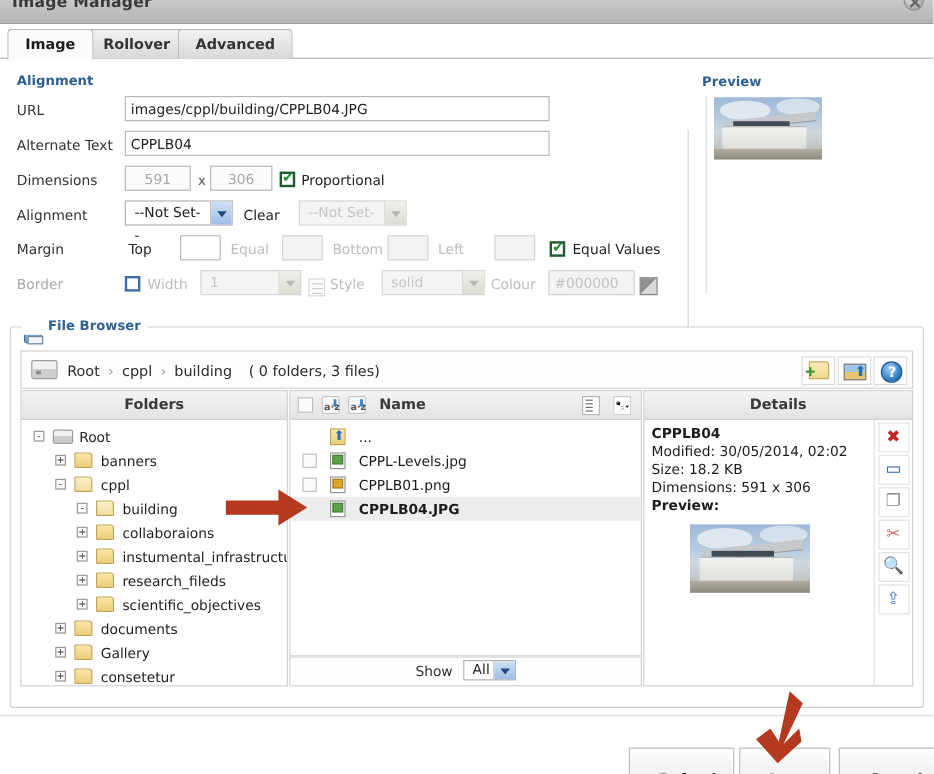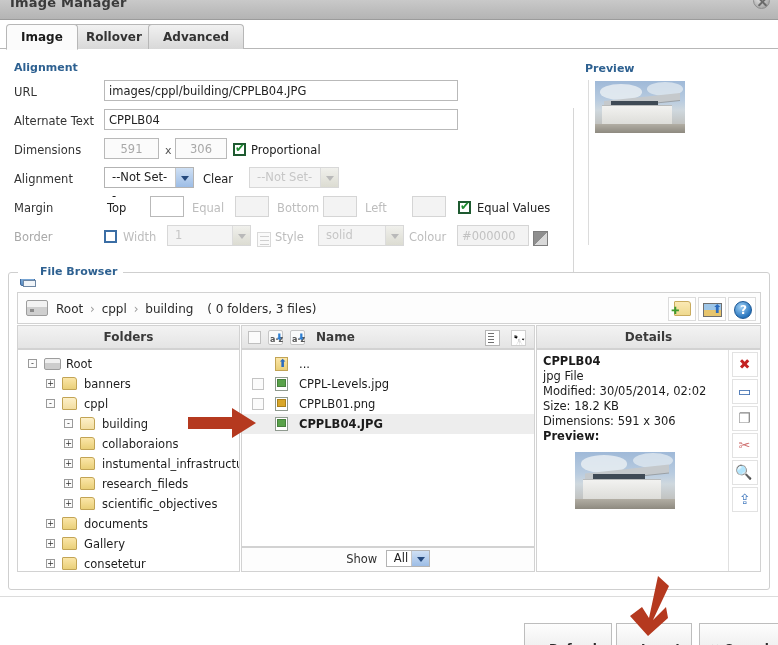--- a/index.html
+++ b/index.html
@@ -631,21 +631,20 @@
       <span>Show</span>
       <span class="sel">
         <span>All</span>
         <span class="arrowbox"></span>
       </span>
     </div>
 
     <div class="pane pane-details">
       <div class="det">
         <div class="ttl">CPPLB04</div>
-        <div>jpg File</div>
         <div>Modified: 30/05/2014, 02:02</div>
         <div>Size: 18.2 KB</div>
         <div>Dimensions: 591 x 306</div>
         <div class="pv">Preview:</div>
         <div class="photo det-photo">
           <div class="sky-cloud1"></div>
             <div class="sky-cloud2"></div>
           <div class="roof"></div>
             <div class="band"></div>
             <div class="wall"></div>

